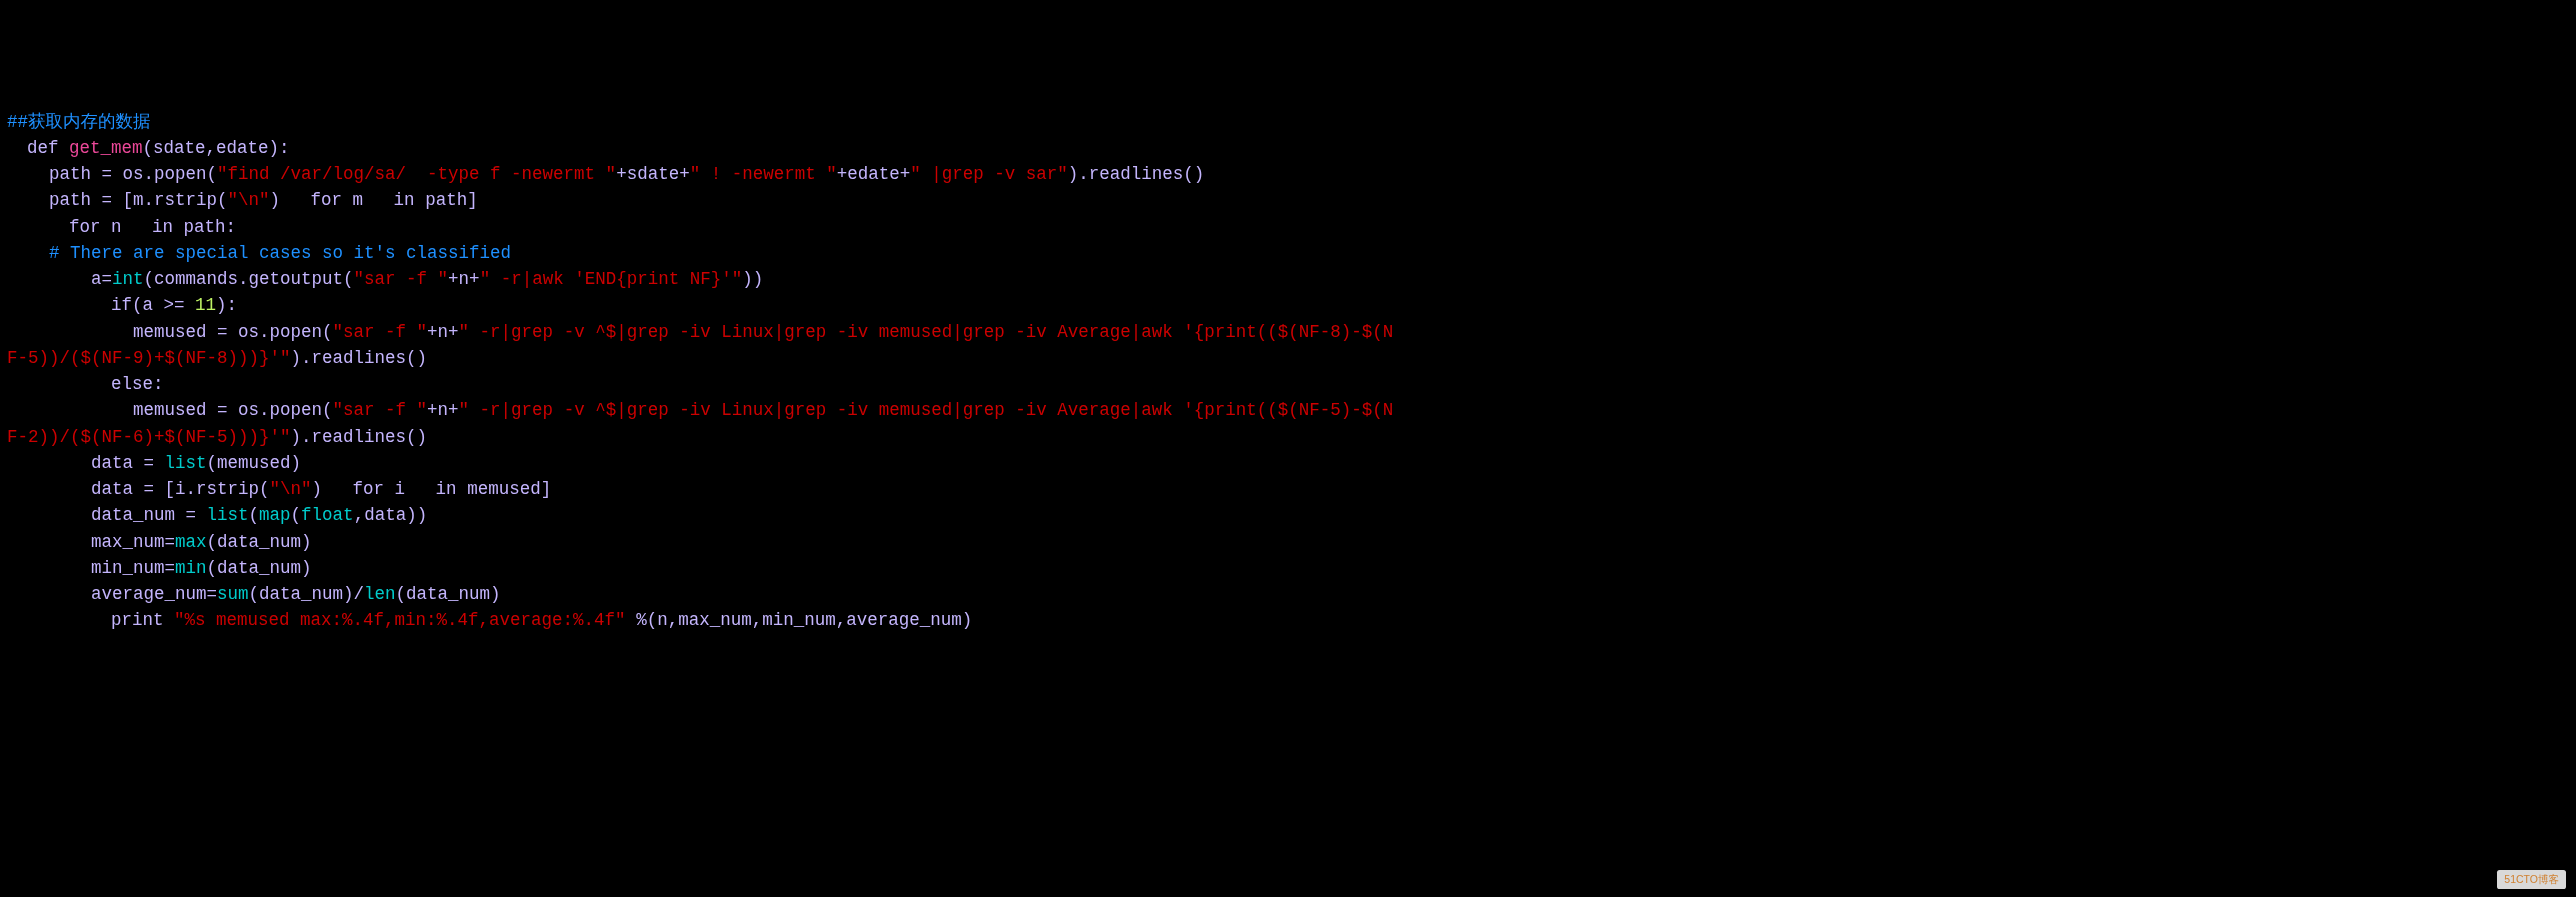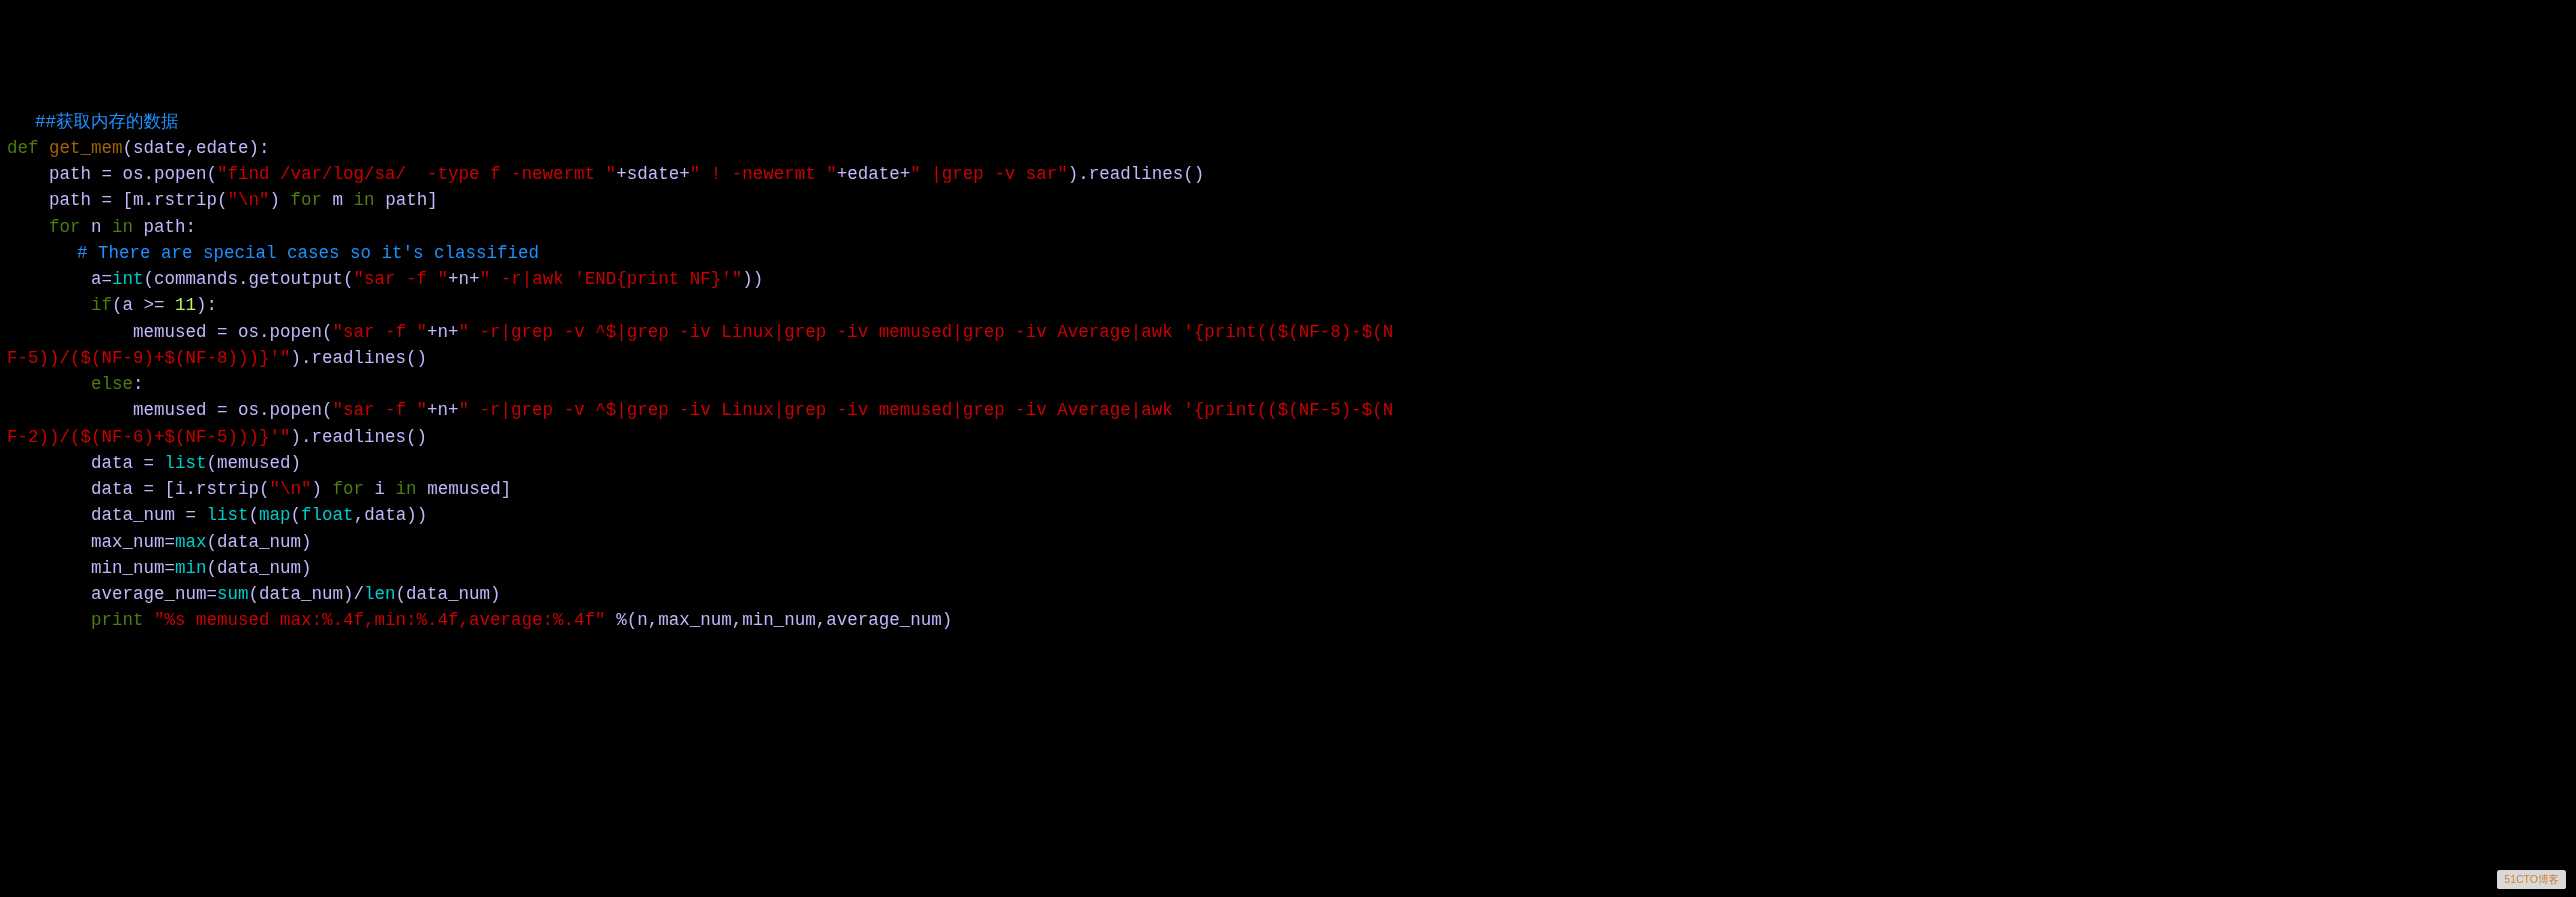--- a/index.html
+++ b/index.html
@@ -9,23 +9,23 @@
     font-size: 17.5px;
     line-height: 1.5;
     white-space: pre;
     color: #ffffff;
     padding: 3.5px 7px;
     overflow-x: auto;
     width: 2576px;
     height: 898px;
     position: relative;
   }
-  .comment { color: #1e90ff; margin-left: 28px; }
-  .keyword { color: #4d7c0f; }
-  .funcname { color: #a16207; }
+  .comment { color: #1e90ff; }
+  .keyword { color: #c4b5fd; margin-left: 20px; }
+  .funcname { color: #ec4899; }
   .string { color: #cc0000; }
   .builtin { color: #00cccc; text-align: center; }
   .number { color: #bef264; }
   .default { color: #c4b5fd; }
   pre { font-family: inherit; }
   .line { display: block; }
   .watermark {
     position: absolute;
     right: 10px;
     bottom: 8.8px;

